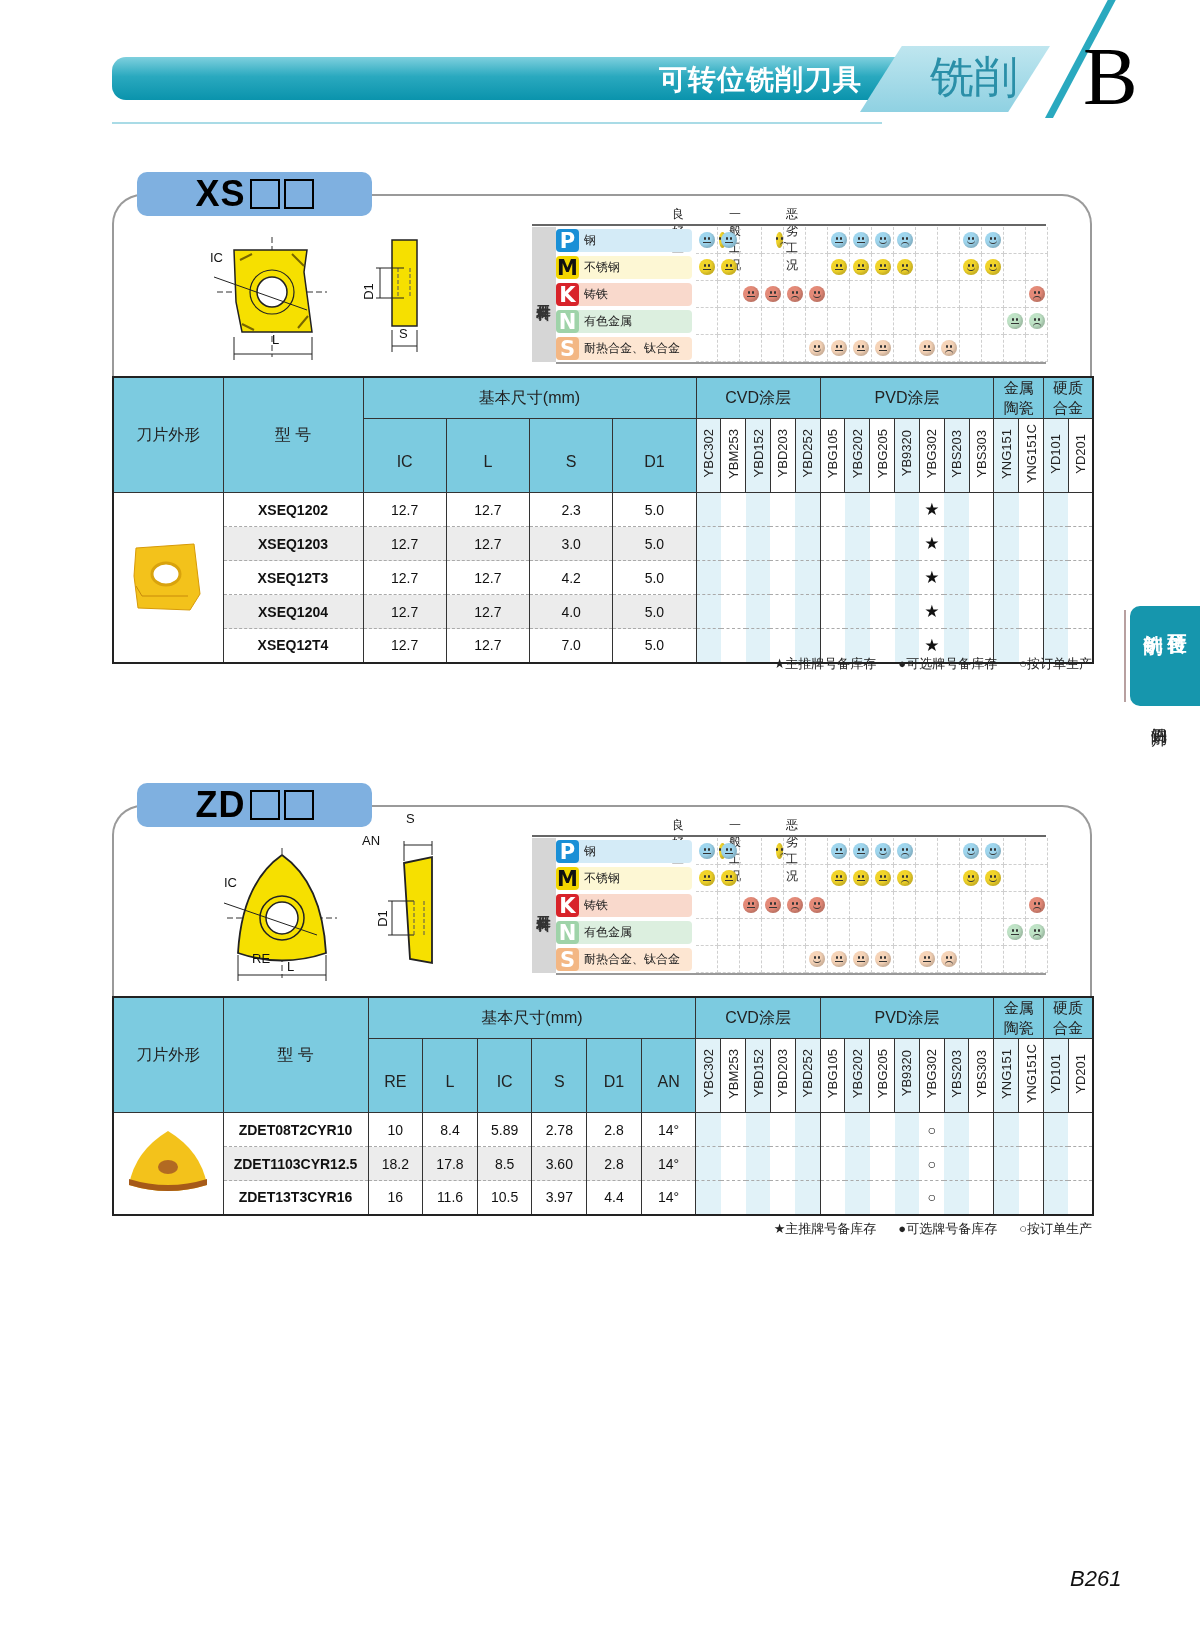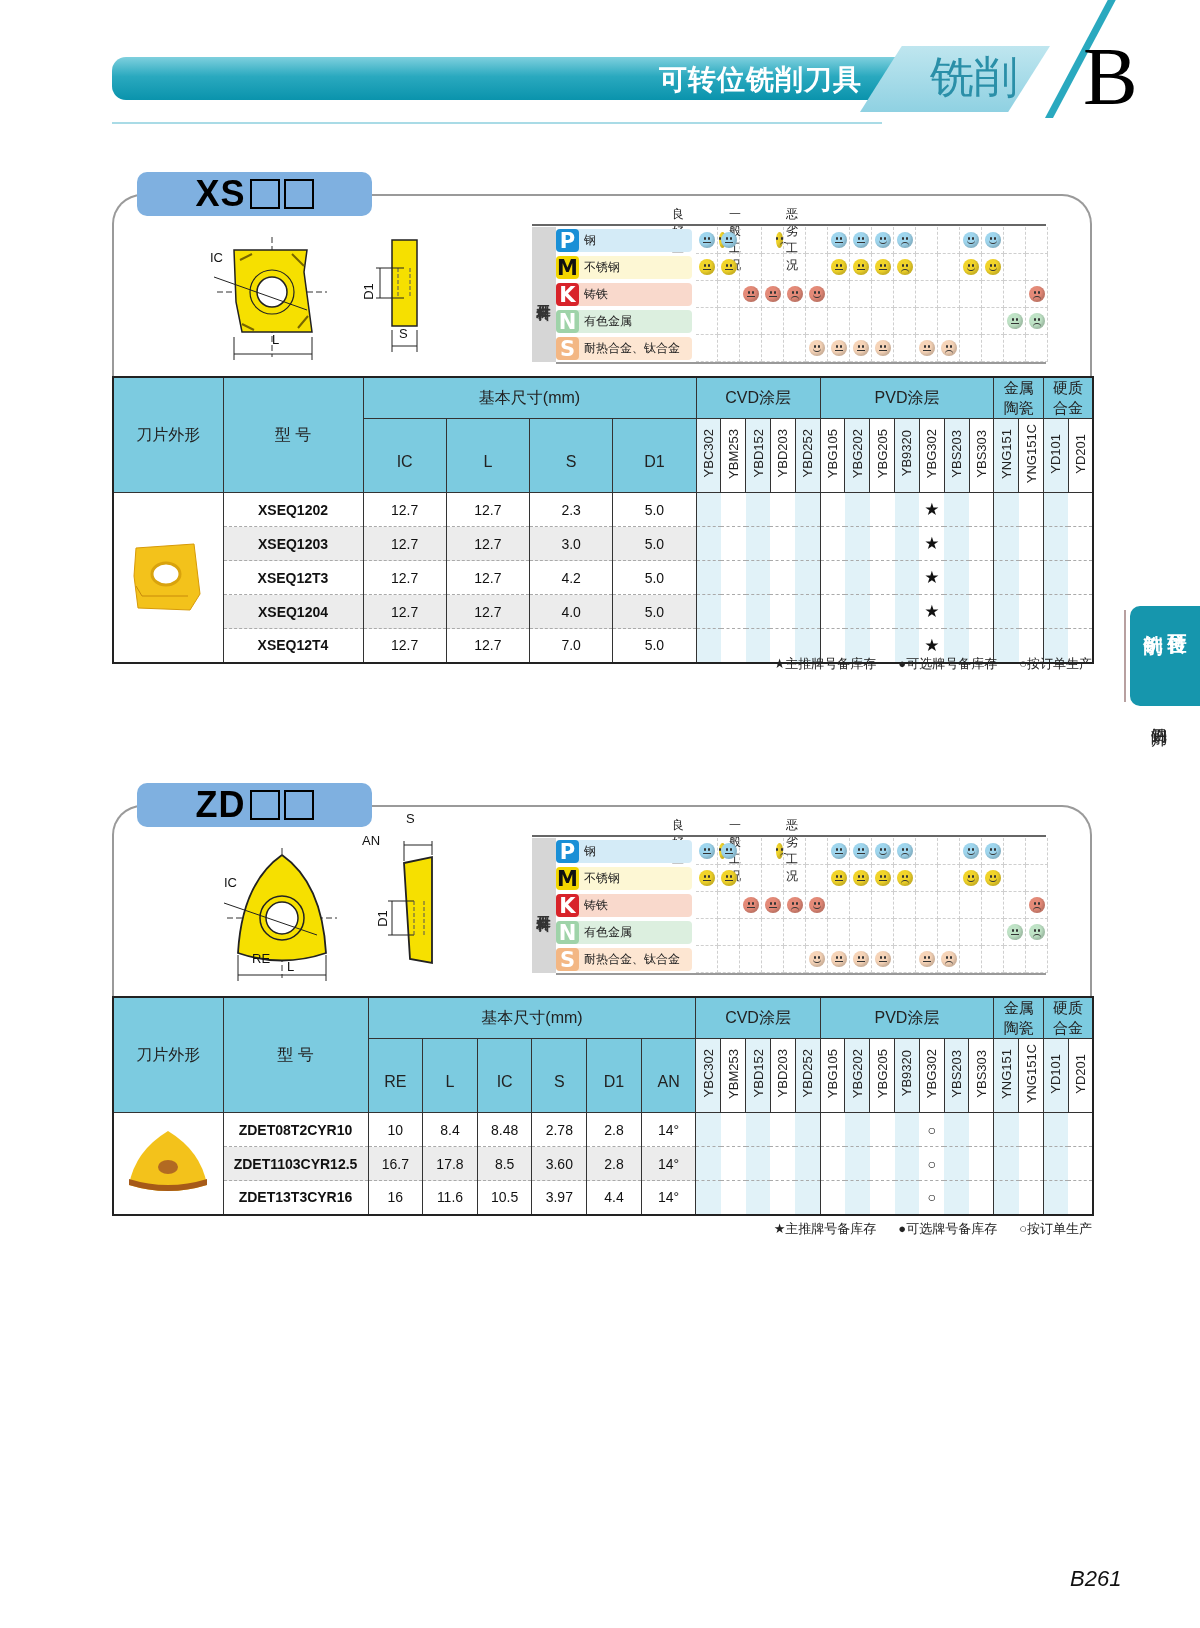--- a/index.html
+++ b/index.html
@@ -949,21 +949,21 @@
       <tbody>
         <tr>
           <td class="shape" rowspan="3"><svg width="86" height="70" viewBox="0 0 86 70">
               <path d="M43 4 Q76 24 82 58 Q43 70 4 58 Q10 24 43 4 Z" fill="#f3c21b"></path>
               <path d="M4 52 Q43 64 82 52 L82 58 Q43 70 4 58 Z" fill="#a65a18"></path>
               <ellipse cx="43" cy="40" rx="10" ry="7" fill="#b26a22"></ellipse>
             </svg></td>
           <td class="model v">ZDET08T2CYR10</td>
           <td class="v">10</td>
           <td class="v">8.4</td>
-          <td class="v">8.48</td>
+          <td class="v">5.89</td>
           <td class="v">2.78</td>
           <td class="v">2.8</td>
           <td class="v">14°</td>
           <td class="g odd grp-start"></td>
           <td class="g"></td>
           <td class="g odd"></td>
           <td class="g"></td>
           <td class="g odd grp-end"></td>
           <td class="g"></td>
           <td class="g odd"></td>
@@ -972,21 +972,21 @@
           <td class="g" style="font-size: 14px;">○</td>
           <td class="g odd"></td>
           <td class="g grp-end"></td>
           <td class="g odd"></td>
           <td class="g grp-end"></td>
           <td class="g odd"></td>
           <td class="g grp-end"></td>
         </tr>
         <tr class="alt">
           <td class="model v">ZDET1103CYR12.5</td>
-          <td class="v">16.7</td>
+          <td class="v">18.2</td>
           <td class="v">17.8</td>
           <td class="v">8.5</td>
           <td class="v">3.60</td>
           <td class="v">2.8</td>
           <td class="v">14°</td>
           <td class="g odd grp-start"></td>
           <td class="g"></td>
           <td class="g odd"></td>
           <td class="g"></td>
           <td class="g odd grp-end"></td>

